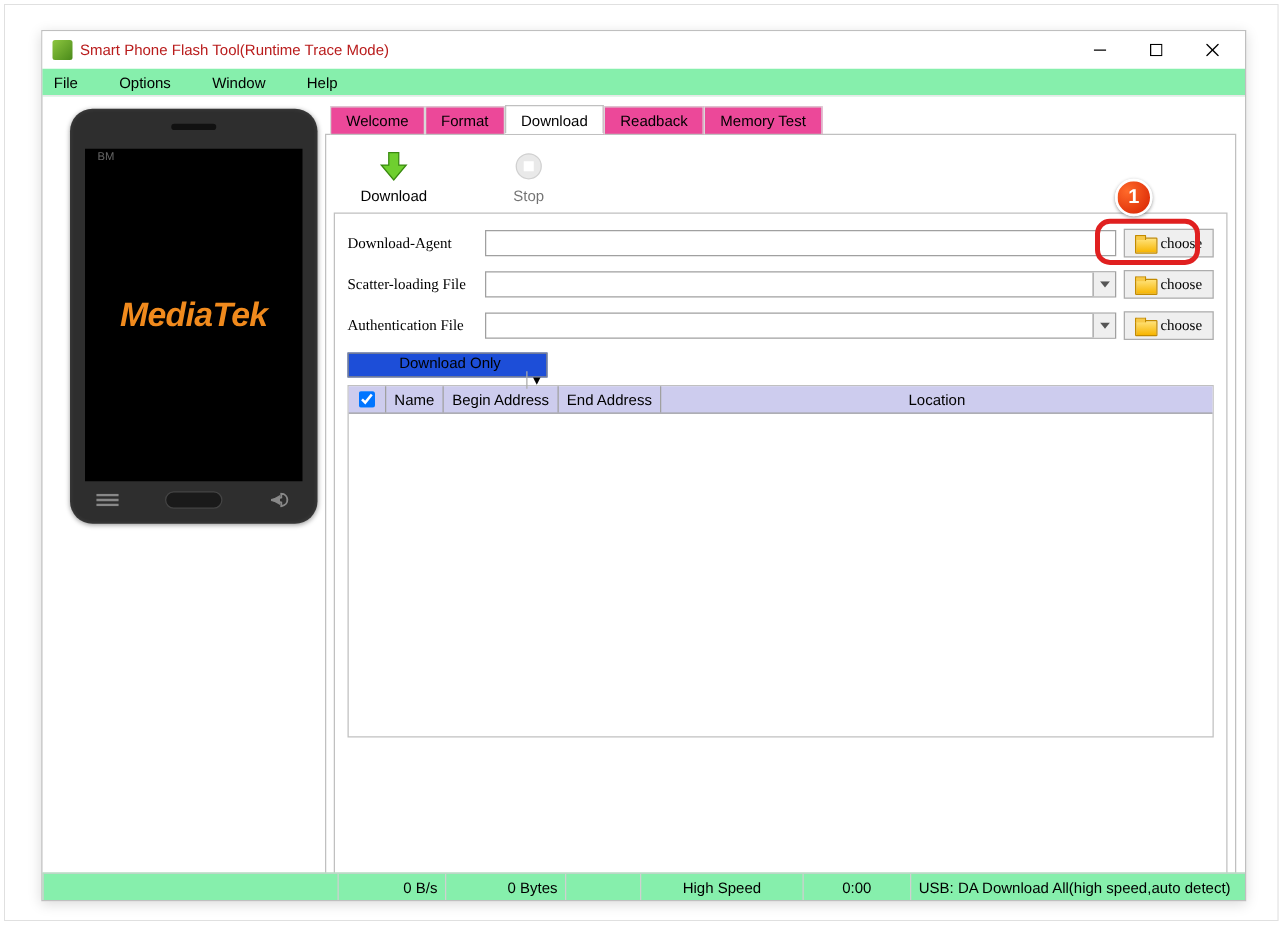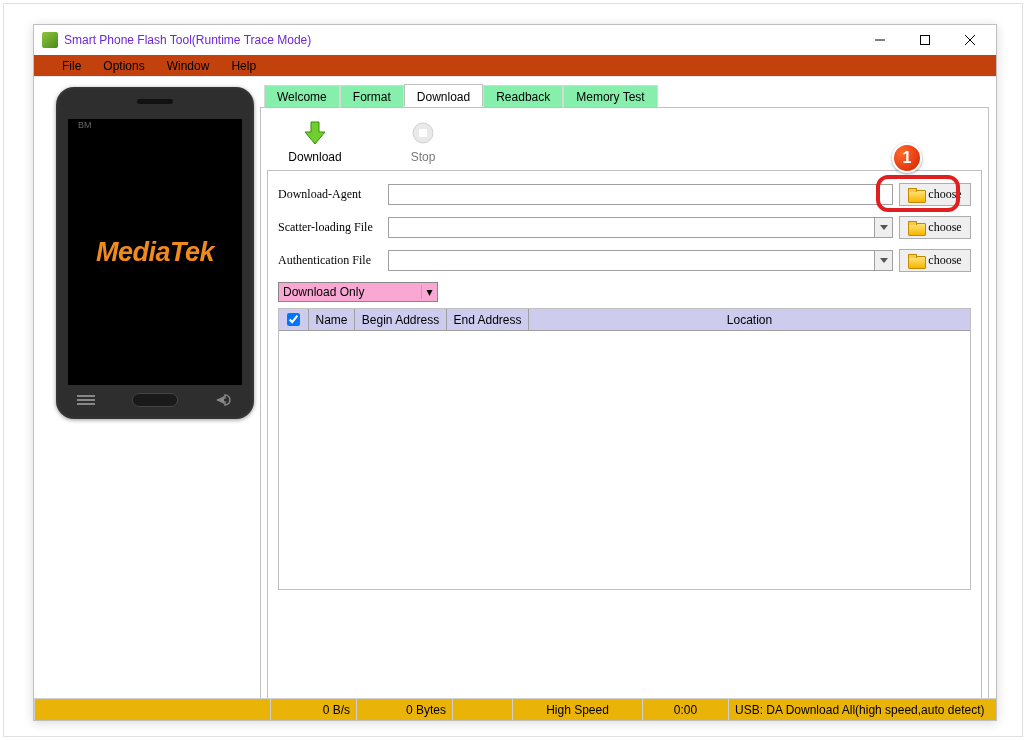--- a/index.html
+++ b/index.html
@@ -27,34 +27,34 @@
   align-items: center;
   padding: 0 4px 0 8px;
   background: #fff;
 }
 .titlebar .app-icon {
   width: 16px; height: 16px;
   background: linear-gradient(135deg,#8dc63f,#4a8a1a);
   border-radius: 2px;
   margin-right: 6px;
 }
-.titlebar .title { flex: 0 0 auto; font-size: 12px; color: #6d28d9; }
+.titlebar .title { flex: 0 0 auto; font-size: 12px; color: #b91c1c; }
 .titlebar .spacer { flex: 1; }
 .winbtn {
   width: 45px; height: 28px;
   display: flex; align-items: center; justify-content: center;
   font-size: 12px; color: #000;
 }
 .winbtn svg { width: 10px; height: 10px; }
 .menubar {
   height: 22px;
   display: flex; align-items: center;
-  padding: 0 20px;
-  gap: 6px;
-  background: #c2410c;
+  padding: 0 1px;
+  gap: 17px;
+  background: #86efac;
   border-bottom: 1px solid #e8e8e8;
 }
 .menubar .menuitem { padding: 2px 8px; font-size: 12px; }
 .content {
   position: absolute;
   left: 0; right: 0; top: 52px; bottom: 22px;
   display: flex;
 }
 .sidebar {
   width: 226px;
@@ -101,21 +101,21 @@
   padding-left: 4px;
   gap: 0;
 }
 .tab {
   padding: 4px 12px 3px 12px;
   font-size: 12px;
   border: 1px solid transparent;
   border-bottom: none;
   position: relative;
   top: 1px;
-  background: #86efac;
+  background: #ec4899;
   border-color: #d8d8d8;
   border-bottom: 1px solid #c0c0c0;
 }
 .tab.active {
   background: #fff;
   border: 1px solid #c0c0c0;
   border-bottom: 1px solid #fff;
   top: 0px;
   padding-top: 5px;
 }
@@ -182,24 +182,25 @@
   content:""; position:absolute; left:0; top:2px; width:16px; height:11px;
   background: linear-gradient(#ffe27a,#f7b500); border:1px solid #c28a00; border-radius:1px;
 }
 .folder-icon::after {
   content:""; position:absolute; left:0; top:0; width:7px; height:3px;
   background:#f7c948; border:1px solid #c28a00; border-bottom:none; border-radius:1px 1px 0 0;
 }
 .modecombo {
   width: 160px; height: 20px;
   border: 1px solid #888;
-  background: #f9a8d4;
+  background: #1d4ed8;
   display: flex; align-items: center;
   padding-left: 4px;
   margin-bottom: 6px;
+  flex-direction: column;
 }
 .modecombo .arrow { margin-left: auto; width:16px; text-align:center; border-left:1px solid #aaa; }
 .table {
   border: 1px solid #c0c0c0;
   height: 282px;
 }
 .thead {
   display: flex;
   background: #cdccee;
   border-bottom: 1px solid #a0a0a0;
@@ -236,21 +237,21 @@
   color:#fff; font-weight:bold; font-size:16px;
 }
 .statusbar {
   position: absolute;
   left: 0; right: 0; bottom: 0;
   height: 22px;
   border-top: 1px solid #d0d0d0;
   display: flex;
   align-items: stretch;
   font-size: 12px;
-  background: #eab308;
+  background: #86efac;
 }
 .statusbar .cell {
   border-left: 1px solid #d0d0d0;
   display:flex; align-items:center; justify-content:center;
   padding: 0 6px;
 }
 </style>
 </head>
 <body>
 

